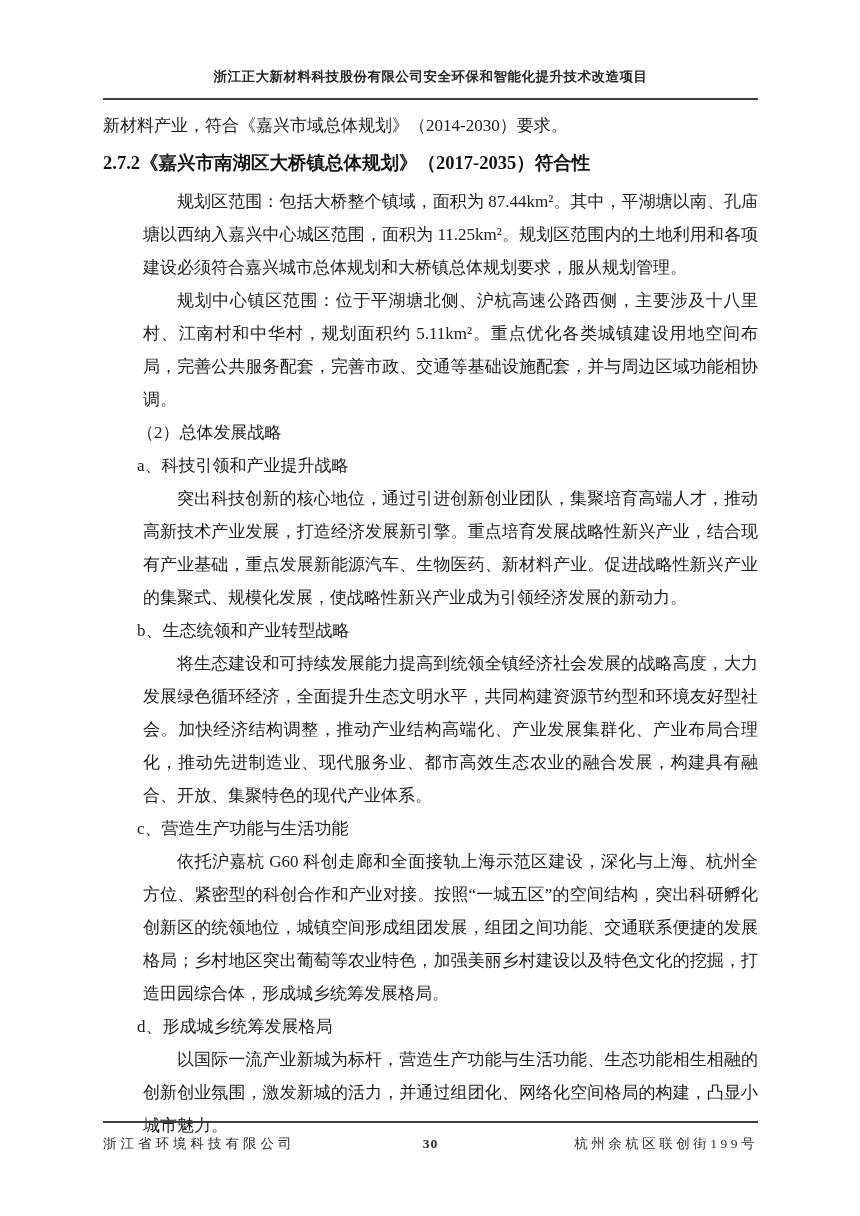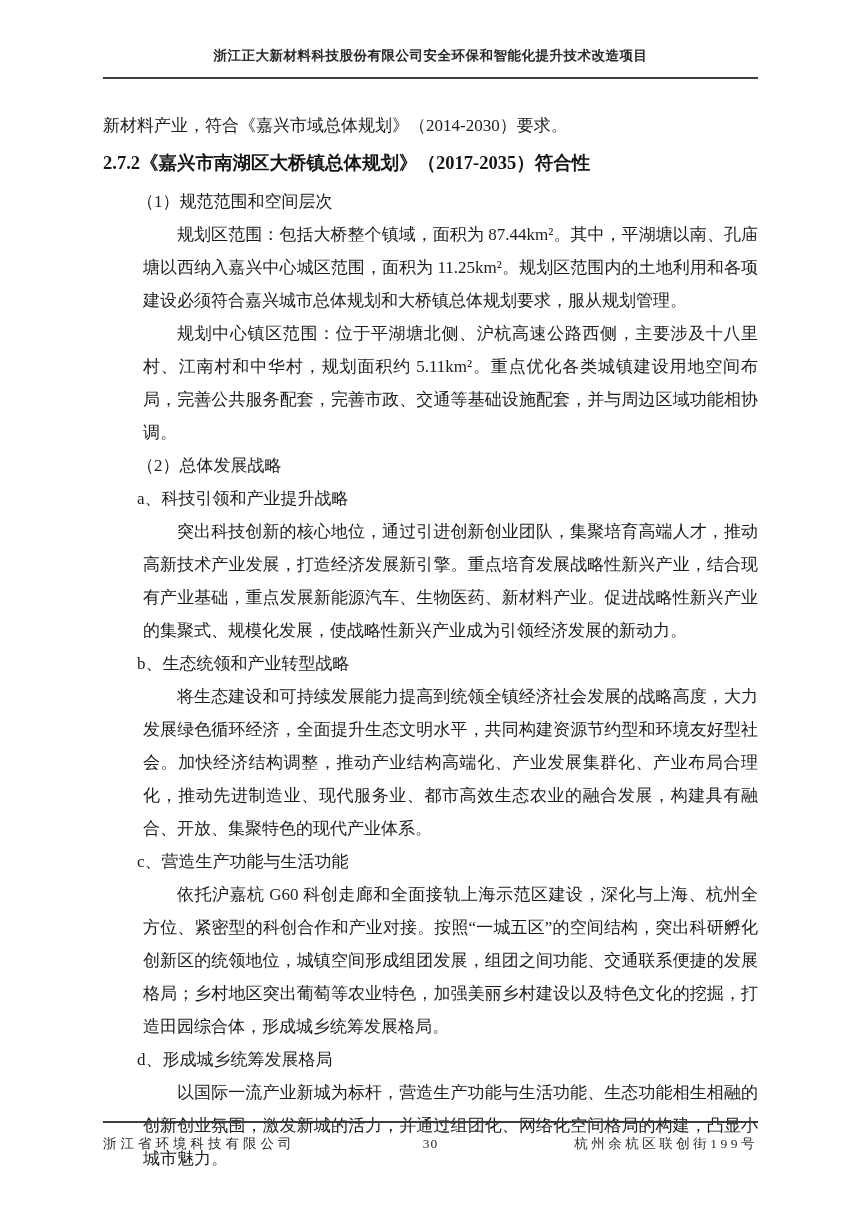--- a/index.html
+++ b/index.html
@@ -8,21 +8,21 @@
     width: 860px;
     height: 1216px;
     background: #ffffff;
     font-family: "Liberation Serif", "DejaVu Serif", serif;
     color: #1c1c1c;
     overflow: hidden;
     box-sizing: border-box;
   }
   .doc-header {
     position: absolute;
-    top: 46px;
+    top: 67px;
     left: 103px;
     right: 102px;
     text-align: center;
     font-size: 13.5px;
     line-height: 20px;
     letter-spacing: 0.5px;
     padding-bottom: 11px;
     border-bottom: 2px solid #3d3d3d;
     font-weight: bold;
     color: #2a2a2a;
@@ -59,37 +59,36 @@
     left: 103px;
     right: 102px;
     border-top: 2px solid #3d3d3d;
     padding-top: 12px;
     display: flex;
     align-items: baseline;
     font-size: 13.5px;
     color: #2a2a2a;
   }
   .footer-left  { flex: 1; text-align: left;  letter-spacing: 4px; }
-  .footer-center{ flex: 0 0 auto; text-align: center; letter-spacing: 1px; }
+  .footer-center{ flex: 0 0 auto; text-align: center; letter-spacing: 1px; font-weight: bold; }
   .footer-right { flex: 1; text-align: right; letter-spacing: 3.5px; }
 </style>
 </head>
 <body>
 
 <div class="page">
 
   <div class="doc-header">
     <span>浙江正大新材料科技股份有限公司安全环保和智能化提升技术改造项目</span>
   </div>
 
   <div class="doc-content">
     <p class="intro">新材料产业，符合《嘉兴市域总体规划》（2014-2030）要求。</p>
     <div class="section-heading">2.7.2《嘉兴市南湖区大桥镇总体规划》（2017-2035）符合性</div>
     <div>
-        <div class="block subheading">（1）规范范围和空间层次</div>
         <div class="block paragraph">规划区范围：包括大桥整个镇域，面积为 87.44km²。其中，平湖塘以南、孔庙塘以西纳入嘉兴中心城区范围，面积为 11.25km²。规划区范围内的土地利用和各项建设必须符合嘉兴城市总体规划和大桥镇总体规划要求，服从规划管理。</div>
         <div class="block paragraph">规划中心镇区范围：位于平湖塘北侧、沪杭高速公路西侧，主要涉及十八里村、江南村和中华村，规划面积约 5.11km²。重点优化各类城镇建设用地空间布局，完善公共服务配套，完善市政、交通等基础设施配套，并与周边区域功能相协调。</div>
         <div class="block subheading">（2）总体发展战略</div>
         <div class="block subheading">a、科技引领和产业提升战略</div>
         <div class="block paragraph">突出科技创新的核心地位，通过引进创新创业团队，集聚培育高端人才，推动高新技术产业发展，打造经济发展新引擎。重点培育发展战略性新兴产业，结合现有产业基础，重点发展新能源汽车、生物医药、新材料产业。促进战略性新兴产业的集聚式、规模化发展，使战略性新兴产业成为引领经济发展的新动力。</div>
         <div class="block subheading">b、生态统领和产业转型战略</div>
         <div class="block paragraph">将生态建设和可持续发展能力提高到统领全镇经济社会发展的战略高度，大力发展绿色循环经济，全面提升生态文明水平，共同构建资源节约型和环境友好型社会。加快经济结构调整，推动产业结构高端化、产业发展集群化、产业布局合理化，推动先进制造业、现代服务业、都市高效生态农业的融合发展，构建具有融合、开放、集聚特色的现代产业体系。</div>
         <div class="block subheading">c、营造生产功能与生活功能</div>
         <div class="block paragraph">依托沪嘉杭 G60 科创走廊和全面接轨上海示范区建设，深化与上海、杭州全方位、紧密型的科创合作和产业对接。按照“一城五区”的空间结构，突出科研孵化创新区的统领地位，城镇空间形成组团发展，组团之间功能、交通联系便捷的发展格局；乡村地区突出葡萄等农业特色，加强美丽乡村建设以及特色文化的挖掘，打造田园综合体，形成城乡统筹发展格局。</div>
         <div class="block subheading">d、形成城乡统筹发展格局</div>

